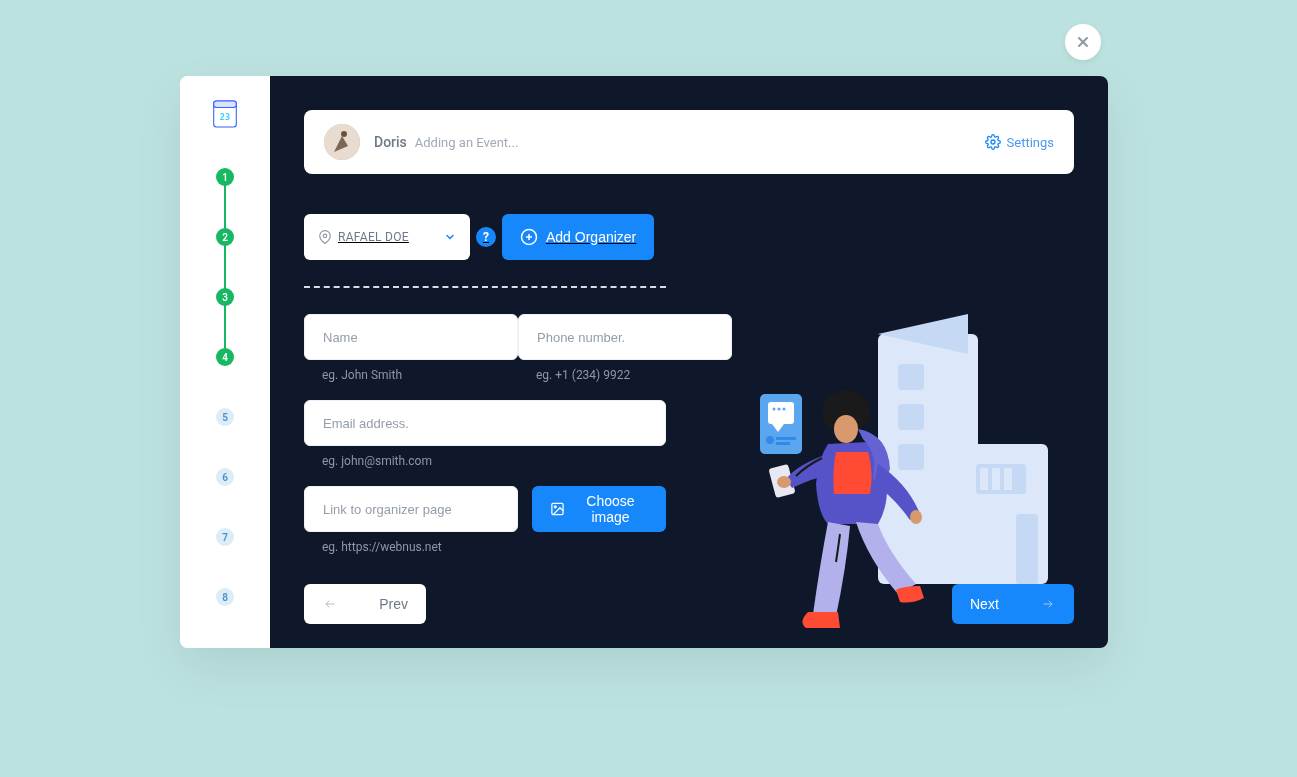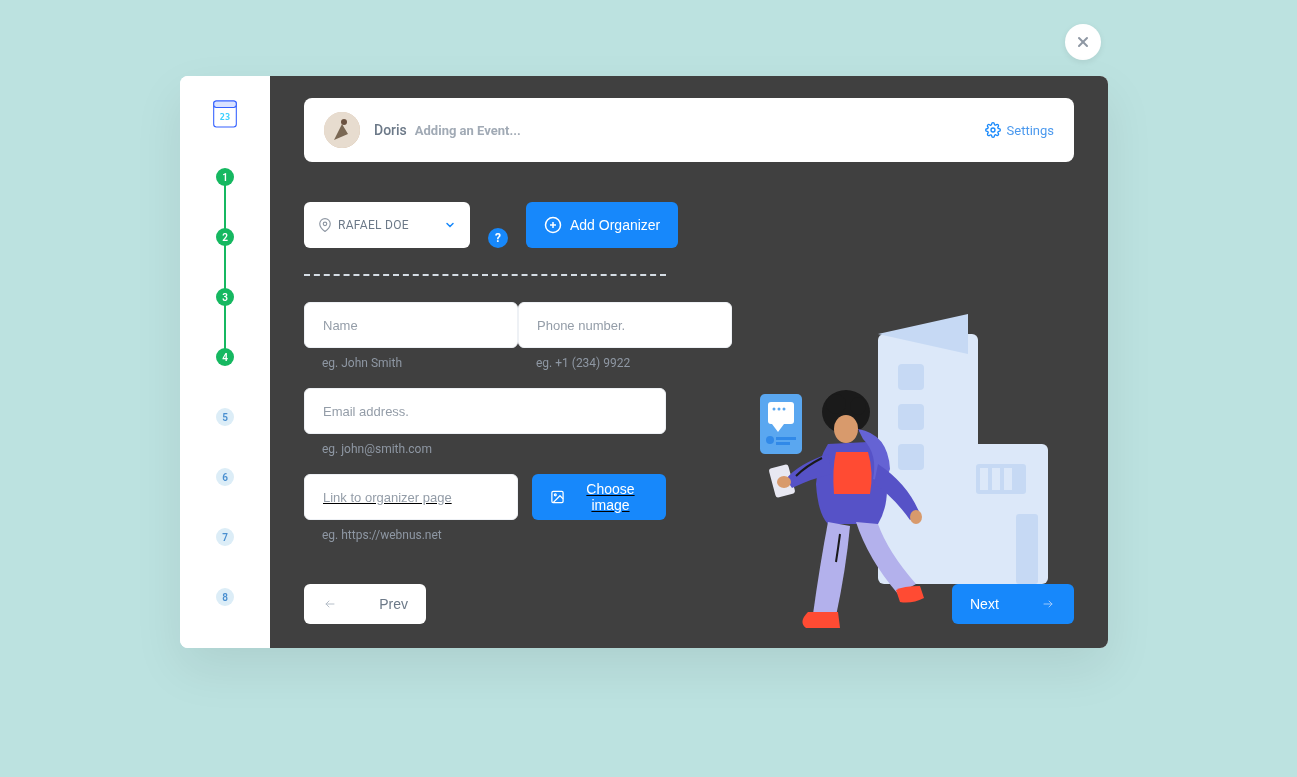--- a/index.html
+++ b/index.html
@@ -77,56 +77,57 @@
   position: absolute;
   width: 2px;
   background: #16b861;
   top: 9px;
   left: 50%;
   transform: translateX(-50%);
   z-index: 1;
 }
 .main {
   flex: 1;
-  background: #404040;
-  padding: 22px 34px 24px 34px;
+  background: #0f172a;
+  padding: 34px 34px 24px 34px;
   display: flex;
   flex-direction: column;
 }
 .header {
   background: #fff;
   border-radius: 8px;
   padding: 14px 20px;
   display: flex;
   align-items: center;
 }
 .avatar {
   width: 36px;
   height: 36px;
   border-radius: 50%;
   background: linear-gradient(135deg,#e8d4c5 0%,#c9a989 100%);
   display:flex;align-items:center;justify-content:center;
   overflow:hidden;
   margin-right: 14px;
 }
 .username { font-size: 14px; font-weight: 500; color: #6c7988; margin-right: 8px; }
-.action-text { font-size: 13px; color: #a1aab5; font-weight: bold; }
+.action-text { font-size: 13px; color: #a1aab5; }
 .settings {
   margin-left: auto;
   display: flex;
   align-items: center;
   gap: 6px;
   cursor: pointer;
 }
 .settings-label { font-size: 13px; color: #4b99ee; }
 .row1 {
   margin-top: 40px;
   display: flex;
-  align-items: flex-end;
-  gap: 12px;
+  align-items: center;
+  gap: 0;
+  text-decoration: underline;
 }
 .select {
   width: 166px;
   height: 46px;
   background: #fff;
   border-radius: 6px;
   display: flex;
   align-items: center;
   padding: 0 14px;
   cursor: pointer;
@@ -181,21 +182,21 @@
   height: 46px;
   background: #fff;
   border: 1px solid #eef1f5;
   border-radius: 6px;
   padding: 0 18px;
   font-size: 13px;
   color: #555;
 }
 .input::placeholder { color: #949da8; }
 .hint { font-size: 12px; color: #8e97a3; margin-left: 18px; margin-bottom: 10px; }
-.link-row { display: flex; gap: 14px; text-decoration: underline; }
+.link-row { display: flex; gap: 14px; }
 .link-row .input { flex: 1; }
 .illustration {
   position: absolute;
   top: 208px;
   right: 60px;
   width: 320px;
   height: 360px;
   pointer-events:none;
 }
 .footer {

